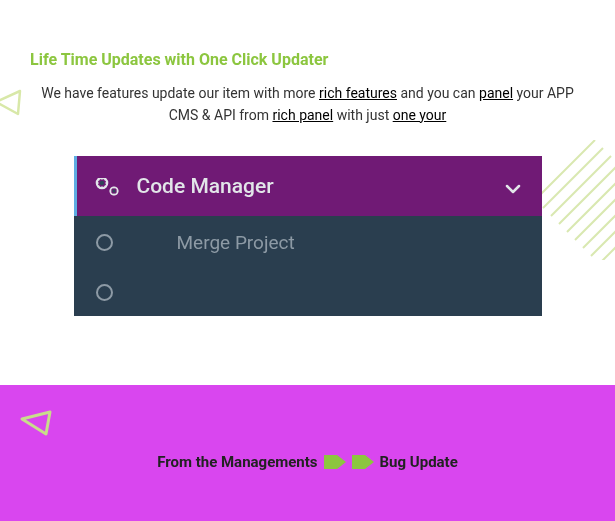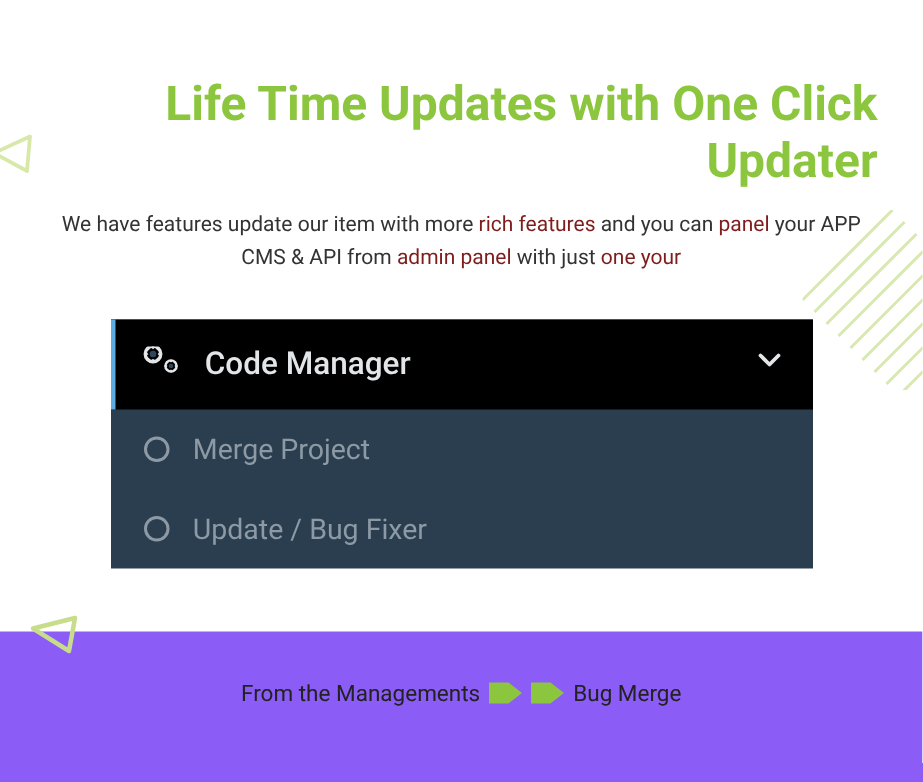--- a/index.html
+++ b/index.html
@@ -9,45 +9,46 @@
   }
   body {
     font-family: -apple-system, BlinkMacSystemFont, "Segoe UI", Roboto, Arial, sans-serif;
     width: 615px;
     height: 521px;
     background: #ffffff;
     position: relative;
     overflow: hidden;
   }
   .page-title {
-    font-size: 32px;
+    font-size: 16px;
     font-weight: 700;
     color: #8cc63f;
-    text-align: right;
+    text-align: left;
     padding: 50px 30px 14px 30px;
   }
   .subtitle {
     text-align: center;
     font-size: 14px;
     color: #333333;
     padding: 0 40px 30px 40px;
     line-height: 1.55;
   }
   .subtitle .hl {
-    color: #7f1d1d;
+    color: #000000;
+    text-decoration: underline;
   }
   .panel {
     width: 468px;
     margin: 0 auto;
     background: #2a3e4f;
   }
   .panel-header {
     display: flex;
-    align-items: flex-start;
-    background: #000000;
+    align-items: flex-end;
+    background: #701a75;
     border-left: 3px solid #5dade2;
     padding: 18px 20px 18px 18px;
     position: relative;
   }
   .gears-icon {
     width: 28px;
     height: 20px;
     position: relative;
     margin-right: 14px;
     flex-shrink: 0;
@@ -76,28 +77,30 @@
     width: 17px;
     height: 17px;
     border: 2px solid #8d9aa5;
     border-radius: 50%;
     margin-right: 16px;
     flex-shrink: 0;
   }
   .panel-item-label {
     color: #8d9aa5;
     font-size: 19px;
+    margin-left: 48px;
   }
   .bottom-bar {
     position: absolute;
     left: 0;
     right: 0;
     bottom: 0;
-    height: 100px;
-    background: #8b5cf6;
+    height: 136px;
+    background: #d946ef;
+    font-weight: bold;
   }
   .breadcrumb {
     position: absolute;
     left: 0;
     right: 0;
     bottom: 50px;
     display: flex;
     align-items: center;
     justify-content: center;
     gap: 6px;
@@ -147,21 +150,21 @@
       <line x1="48" y1="108" x2="108" y2="48"></line>
       <line x1="56" y1="116" x2="116" y2="56"></line>
       <line x1="64" y1="124" x2="124" y2="64"></line>
     </g>
   </svg>
 </div>
 
 <h1 class="page-title">Life Time Updates with One Click Updater</h1>
 
 <p class="subtitle">
-  <span>We have features update our item with more </span><span class="hl">rich features</span><span> and you can </span><span class="hl">panel</span><span> your APP CMS &amp; API from </span><span class="hl">admin panel</span><span> with just </span><span class="hl">one your</span>
+  <span>We have features update our item with more </span><span class="hl">rich features</span><span> and you can </span><span class="hl">panel</span><span> your APP CMS &amp; API from </span><span class="hl">rich panel</span><span> with just </span><span class="hl">one your</span>
 </p>
 
 <div class="panel">
   <div class="panel-header">
     <span class="gears-icon">
       <svg viewBox="0 0 28 20" fill="#e2e6e9">
         <g transform="translate(7,5)">
           <circle cx="0" cy="0" r="2.2" fill="#30475a"></circle>
           <path d="M0,-6 L1.4,-4.4 L0,-3.1 L-1.4,-4.4 Z M0,6 L1.4,4.4 L0,3.1 L-1.4,4.4 Z M-6,0 L-4.4,1.4 L-3.1,0 L-4.4,-1.4 Z M6,0 L4.4,1.4 L3.1,0 L4.4,-1.4 Z M4.24,-4.24 L4.5,-2.3 L2.6,-2.6 L2.3,-4.5 Z M-4.24,4.24 L-4.5,2.3 L-2.6,2.6 L-2.3,4.5 Z M4.24,4.24 L2.3,4.5 L2.6,2.6 L4.5,2.3 Z M-4.24,-4.24 L-2.3,-4.5 L-2.6,-2.6 L-4.5,-2.3 Z"></path>
           <circle cx="0" cy="0" r="5.2" fill="none" stroke="#e2e6e9" stroke-width="2.2"></circle>
@@ -180,21 +183,20 @@
       </svg>
     </span>
   </div>
 
   <div class="panel-item">
     <span class="radio-icon"></span>
     <span class="panel-item-label">Merge Project</span>
   </div>
   <div class="panel-item">
     <span class="radio-icon"></span>
-    <span class="panel-item-label">Update / Bug Fixer</span>
   </div>
 </div>
 
 <div class="bottom-bar">
   <div class="deco-triangle-bottom">
     <svg width="34" height="28" viewBox="0 0 34 28">
       <polygon points="32,3 4,10 28,25" fill="none" stroke="#c8dd8b" stroke-width="3" stroke-linejoin="round"></polygon>
     </svg>
   </div>
   <div class="breadcrumb">
@@ -202,15 +204,15 @@
     <span class="arrow-tag">
       <svg viewBox="0 0 22 16">
           <polygon points="0,1 13,1 22,8 13,15 0,15" fill="#8cc63f"></polygon>
         </svg>
     </span>
     <span class="arrow-tag">
       <svg viewBox="0 0 22 16">
           <polygon points="0,1 13,1 22,8 13,15 0,15" fill="#8cc63f"></polygon>
         </svg>
     </span>
-    <span class="bc-text">Bug Merge</span>
+    <span class="bc-text">Bug Update</span>
   </div>
 </div>
 
 </body></html>

